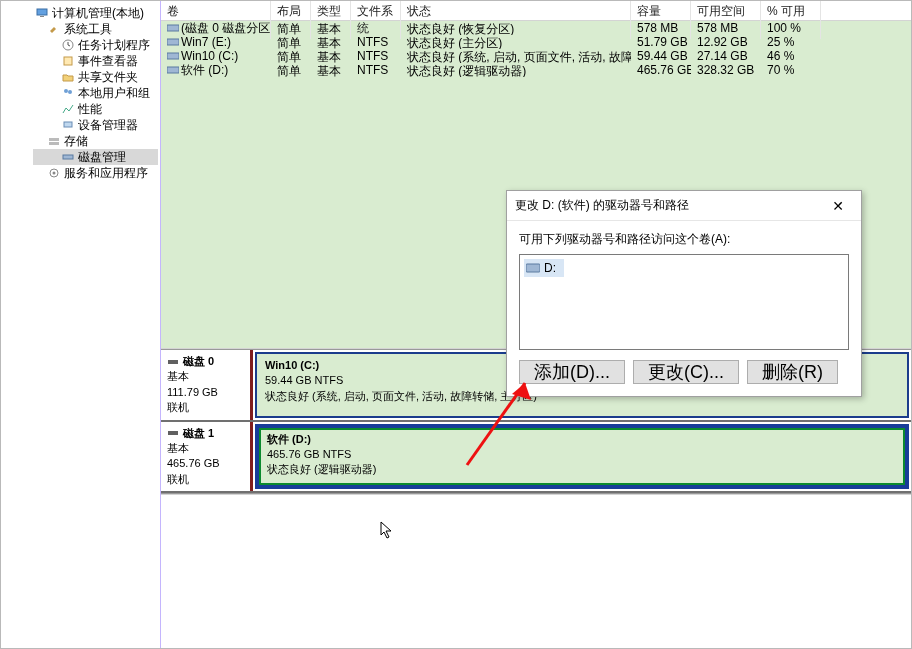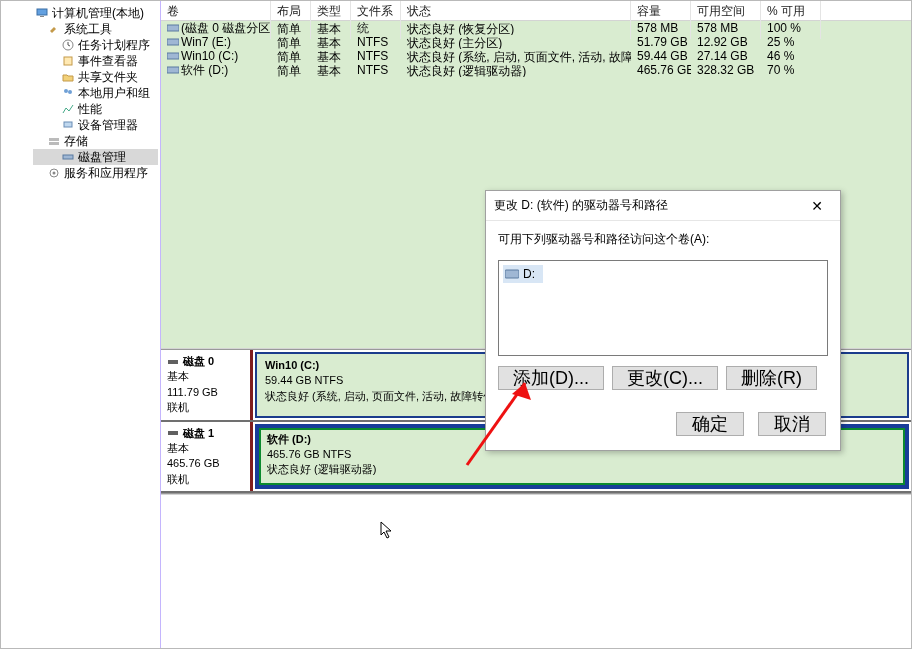--- a/index.html
+++ b/index.html
@@ -31,25 +31,25 @@
   .disk-block { display:flex; border-bottom:2px solid #707070; }
   .disk-label { width:92px; border-right:3px solid #7f1d1d; padding:4px 6px; background:#fff; font-size:11px; line-height:1.4; }
   .disk-label .dtitle { display:flex; align-items:center; gap:4px; font-weight:normal; }
   .vol-box-wrap { flex:1; display:flex; padding:2px; gap:0; }
   .vol-box { flex:1; border:2px solid #1b3c8c; padding:4px 8px; font-size:11px; line-height:1.4; background:#d9ecd0; }
   .vol-box.thick-select { border:4px solid #173d99; outline:2px solid #0b8a2e; outline-offset:-6px; }
 
   .lower-pane { height:130px; background:#fff; border-top:1px solid #d4d4d4; }
 
   
-  .dialog { position:absolute; left:485px; top:190px; width:356px; background:#fff; border:1px solid #a0a0a0; box-shadow:2px 2px 6px rgba(0,0,0,.25); display:flex; flex-direction:column; }
+  .dialog { position:absolute; left:506px; top:190px; width:356px; background:#fff; border:1px solid #a0a0a0; box-shadow:2px 2px 6px rgba(0,0,0,.25); display:flex; flex-direction:column; }
   .dlg-title { height:30px; display:flex; align-items:center; padding:0 8px; font-size:12px; background:#fff; border-bottom:1px solid #e6e6e6; }
   .dlg-title .close { margin-left:auto; width:30px; text-align:center; font-size:14px; cursor:pointer; }
   .dlg-body { padding:10px 12px 12px; }
-  .dlg-label { font-size:12px; margin-bottom:12px; }
+  .dlg-label { font-size:12px; margin-bottom:6px; }
   .dlg-list { border:1px solid #7a7a7a; height:96px; padding:4px; background:#fff; }
   .dlg-list-item { display:flex; align-items:center; gap:4px; height:18px; font-size:12px; background:#d8e6f5; padding:0 2px; width:40px; }
   .dlg-btn-row { display:flex; gap:8px; margin-top:10px; }
   .btn { height:24px; border:1px solid #adadad; background:#e1e1e1; font-size:18px; padding:0 14px; cursor:pointer; display:inline-flex; align-items:center; justify-content:center; }
   .btn.wide { width:68px; }
   .dlg-footer { display:flex; justify-content:flex-end; gap:14px; padding:10px 14px 14px; }
 
   svg { display:block; }
 
   
@@ -314,24 +314,20 @@
           </span>
         <span>D:</span>
       </div>
     </div>
     <div class="dlg-btn-row">
       <button class="btn">添加(D)...</button>
       <button class="btn">更改(C)...</button>
       <button class="btn">删除(R)</button>
     </div>
   </div>
-  <div class="dlg-footer">
-    <button class="btn wide">确定</button>
-    <button class="btn wide">取消</button>
-  </div>
 </div>
 
 <svg class="arrow-layer" width="912" height="649">
   <line x1="467" y1="465" x2="525" y2="383" stroke="#e11" stroke-width="3"></line>
   <polygon points="525,383 531,400 512,394" fill="#e11"></polygon>
 </svg>
 
 <svg class="cursor" viewBox="0 0 14 18">
   <path d="M1 1 L1 14 L4 11 L7 17 L9 16 L6 10 L11 10 Z" fill="#fff" stroke="#000" stroke-width="1"></path>
 </svg>

